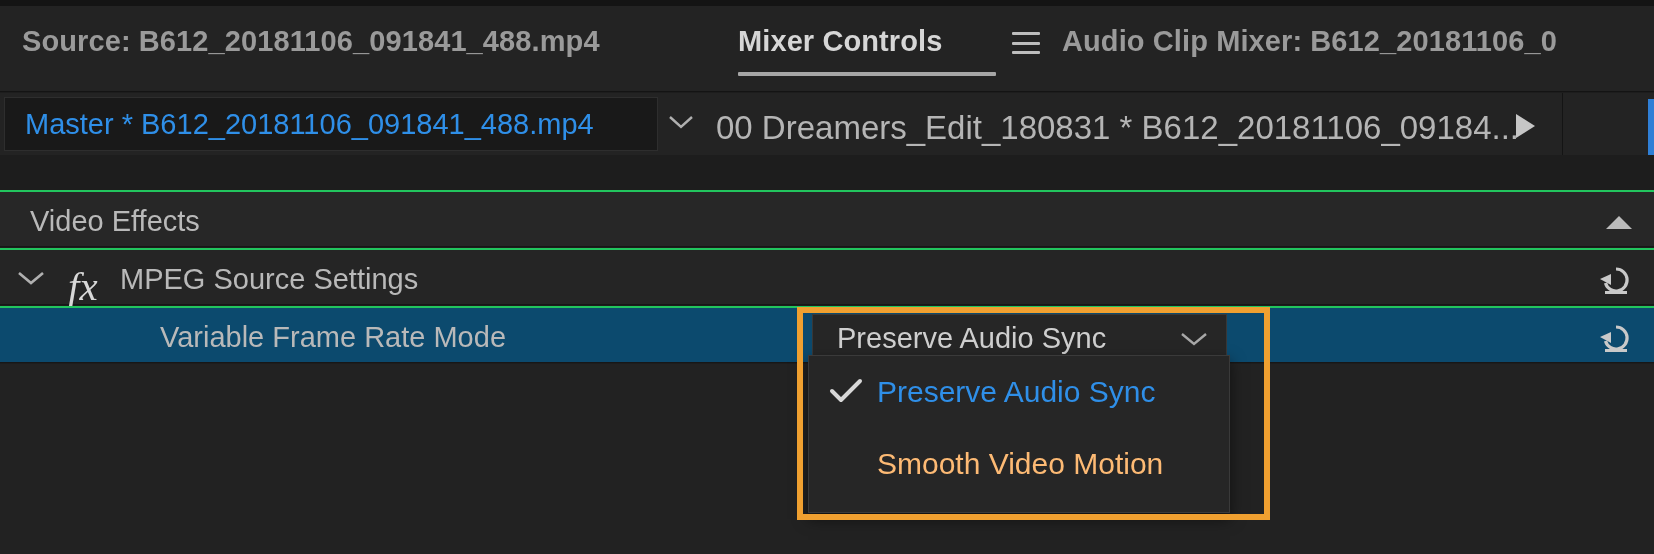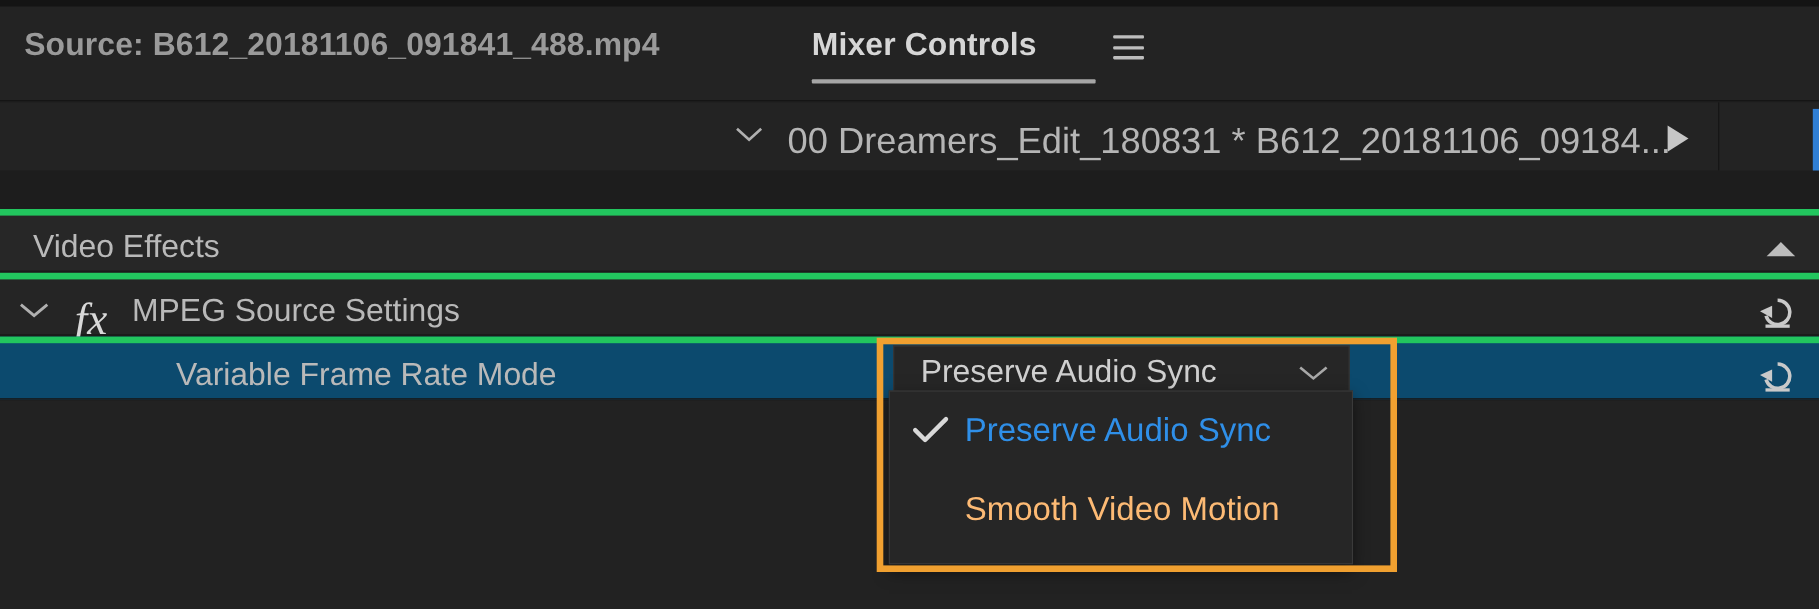--- a/index.html
+++ b/index.html
@@ -80,21 +80,21 @@
   }
   .scroll-blue-a{
     position:absolute; left:1648px; top:6px; width:6px; height:56px;
     background:#2f7fd6;
   }
 
   
   .row{
     position:absolute; left:0; width:1654px;
     background:#252525;
-    border-top:6px solid #22c55e;
+    border-top:2px solid #22c55e;
     border-bottom:1px solid #171717;
   }
   .row-label{
     position:absolute;
     font-size:29px; color:#b9b9b9; white-space:nowrap;
   }
   .row-video-effects{ top:190px; height:57px; background:#272727; }
   .row-mpeg{ top:248px; height:57px; background:#252525; }
   .row-vfr{ top:306px; height:57px; background:#0c4a6e; }
 
@@ -179,24 +179,28 @@
   <div class="tab active" style="left:738px;">Mixer Controls</div>
 
   <div class="tab-underline" style="left:738px; top:66px; width:258px;"></div>
 
   <div class="hamburger" style="left:1012px;">
     <i></i>
       <i></i>
       <i></i>
   </div>
 
+  <div class="tab inactive" style="left:1062px;">Audio Clip Mixer: B612_20181106_0</div>
 </div>
 
 <div class="cliprow">
 
+  <div class="master-box">
+    <span class="master-text">Master * B612_20181106_091841_488.mp4</span>
+  </div>
 
   <span class="chev-down-small">
     <svg width="26" height="14" viewBox="0 0 26 14">
       <polyline points="2,2 13,12 24,2" fill="none" stroke="#b0b0b0" stroke-width="2.4"></polyline>
     </svg>
   </span>
 
   <div class="seq-text">00 Dreamers_Edit_180831 * B612_20181106_09184...</div>
 
   <div class="right-edge-box"></div>

